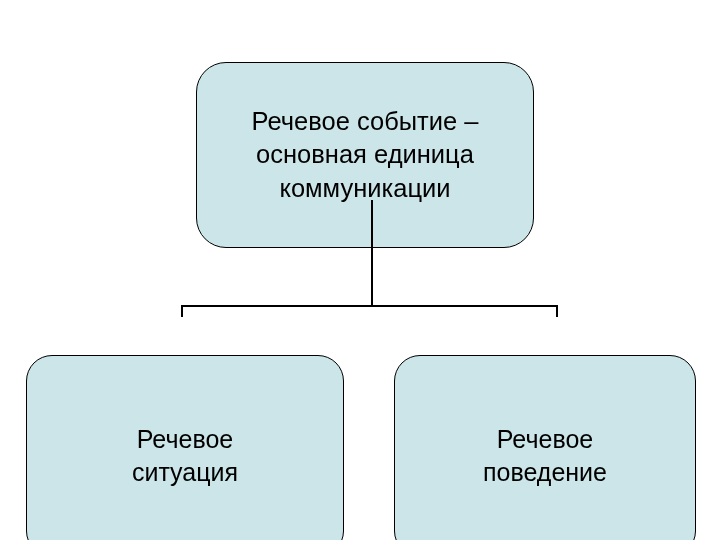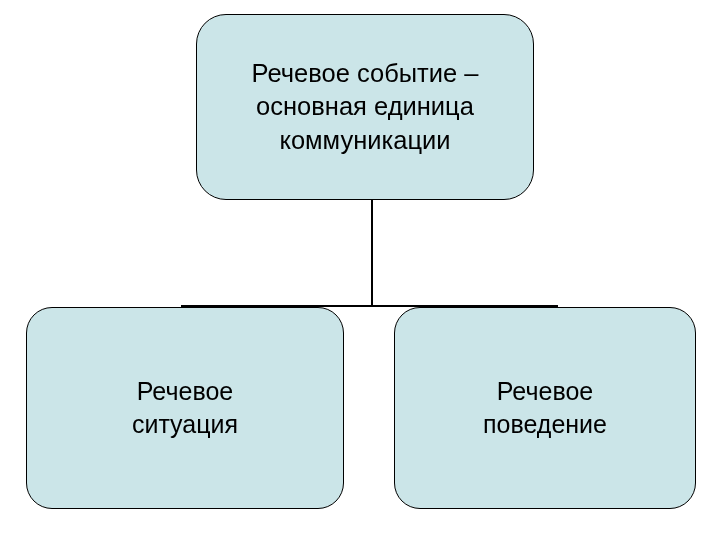--- a/index.html
+++ b/index.html
@@ -27,20 +27,21 @@
     border-radius: 26px;
     display: flex;
     align-items: center;
     justify-content: center;
     text-align: center;
     color: #000000;
     line-height: 1.32;
     font-size: 25px;
     white-space: pre-line;
     padding: 4px 10px;
+    margin-top: 48px;
   }
   #node-root {
     left: 196px;
     top: 14px;
     width: 338px;
     height: 186px;
     border-radius: 30px;
     font-size: 25.5px;
   }
   #node-left {

